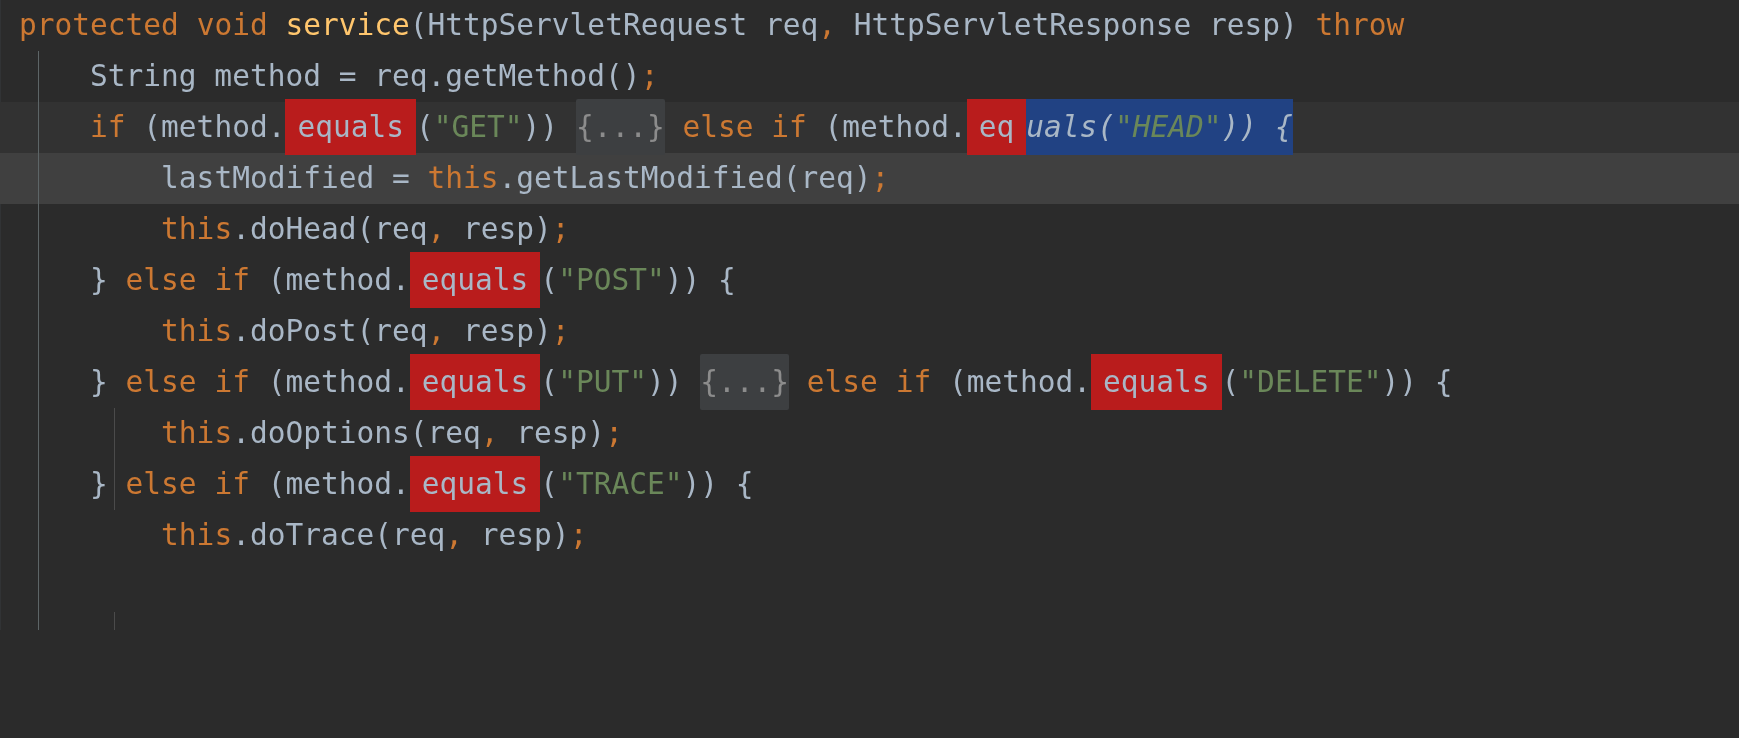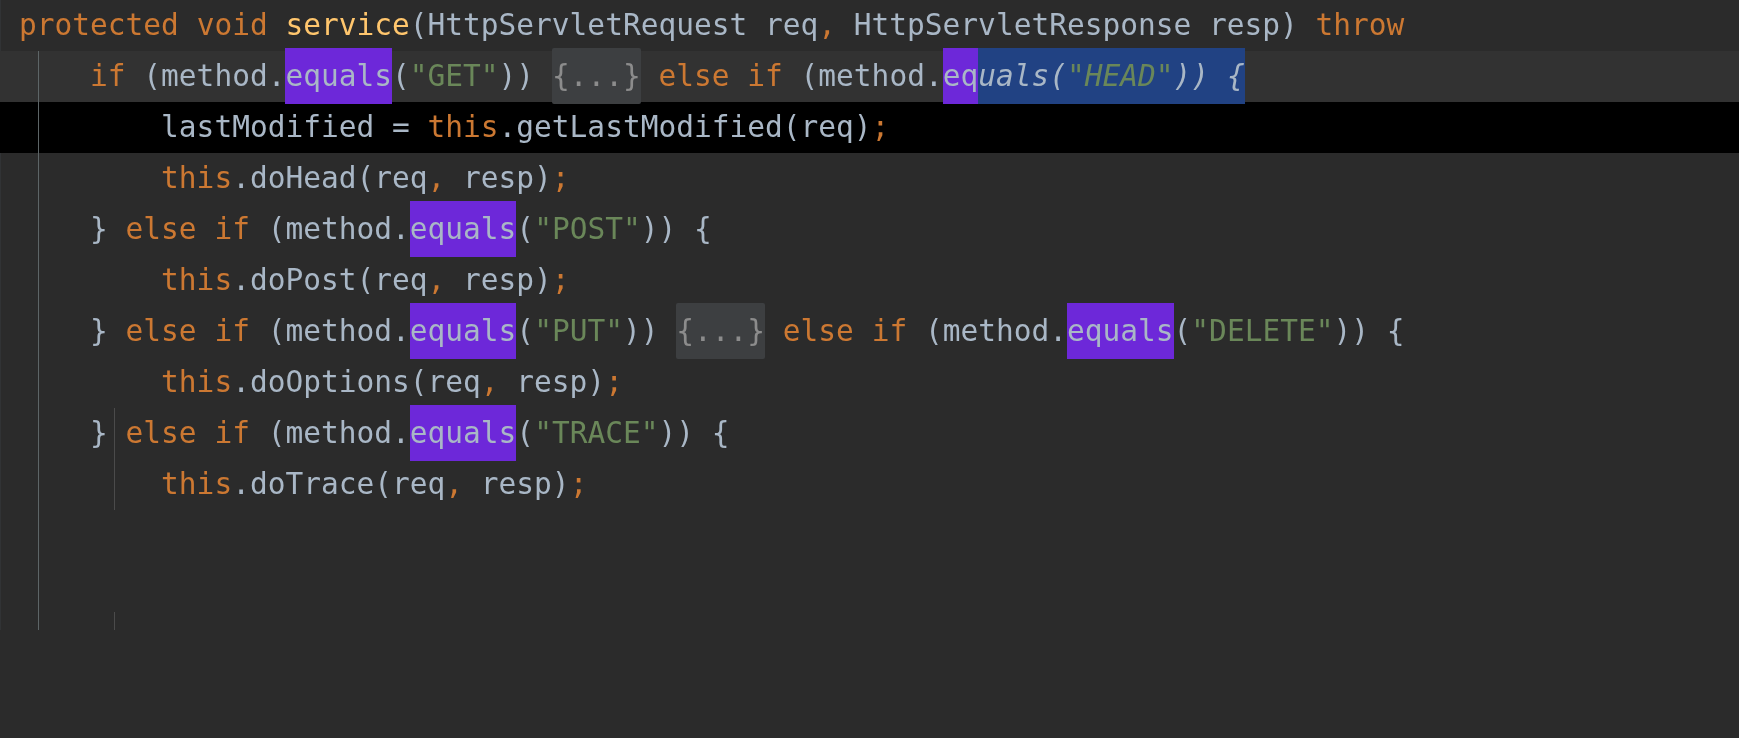--- a/index.html
+++ b/index.html
@@ -32,41 +32,41 @@
     color: #a9b7c6;
     box-sizing: border-box;
   }
 
   
   .code-line.caret-line {
     background: #323232;
   }
   
   .code-line.selected-line {
-    background: #000000;
+    background: #404040;
   }
 
   .ln-text {
     position: relative;
     z-index: 3;
     display: block;
     padding-left: 19px;
   }
 
   
   .kw      { color: #cc7832; }   
   .mdecl   { color: #ffc66d; }   
   .ident   { color: #a9b7c6; }   
   .str     { color: #6a8759; }   
   .sem     { color: #cc7832; }
 
   
   .occ {
-    background: #6d28d9;
-    padding: 11px 0;
+    background: #b91c1c;
+    padding: 11px 12px;
   }
   
   .fold {
     background: #3d3f41;
     color: #8c8c8c;
     padding: 11px 0;
     border-radius: 2px;
   }
   
   .sel {
@@ -100,20 +100,21 @@
 
 <div id="editor">
   <div class="gutter-rule"></div>
   <div id="guides">
       <div class="indent-guide bright" style="left: 38px; top: 51px; height: 687px;"></div>
       <div class="indent-guide" style="left: 114px; top: 408px; height: 102px;"></div>
       <div class="indent-guide" style="left: 114px; top: 612px; height: 126px;"></div>
     </div>
   <div id="lines">
       <div class="code-line"><span class="ln-text"><span></span><span class="kw">protected</span><span class="ident"> </span><span class="kw">void</span><span class="ident"> </span><span class="mdecl">service</span><span class="ident">(HttpServletRequest req</span><span class="sem">,</span><span class="ident"> HttpServletResponse resp) </span><span class="kw">throw</span></span></div>
+      <div class="code-line"><span class="ln-text"><span>    </span><span class="ident">String method = req.getMethod()</span><span class="sem">;</span></span></div>
       <div class="code-line caret-line"><span class="ln-text"><span>    </span><span class="kw">if</span><span class="ident"> (method.</span><span class="ident occ">equals</span><span class="ident">(</span><span class="str">"GET"</span><span class="ident">)) </span><span class="fold">{...}</span><span class="ident"> </span><span class="kw">else</span><span class="ident"> </span><span class="kw">if</span><span class="ident"> (method.</span><span class="ident occ">eq</span><span class="ident occ sel">uals</span><span class="ident sel">(</span><span class="str sel">"HEAD"</span><span class="ident sel">)) {</span></span></div>
       <div class="code-line selected-line"><span class="ln-text"><span>        </span><span class="ident">lastModified = </span><span class="kw">this</span><span class="ident">.getLastModified(req)</span><span class="sem">;</span></span></div>
       <div class="code-line"><span class="ln-text"><span>        </span><span class="kw">this</span><span class="ident">.doHead(req</span><span class="sem">,</span><span class="ident"> resp)</span><span class="sem">;</span></span></div>
       <div class="code-line"><span class="ln-text"><span>    </span><span class="ident">} </span><span class="kw">else</span><span class="ident"> </span><span class="kw">if</span><span class="ident"> (method.</span><span class="ident occ">equals</span><span class="ident">(</span><span class="str">"POST"</span><span class="ident">)) {</span></span></div>
       <div class="code-line"><span class="ln-text"><span>        </span><span class="kw">this</span><span class="ident">.doPost(req</span><span class="sem">,</span><span class="ident"> resp)</span><span class="sem">;</span></span></div>
       <div class="code-line"><span class="ln-text"><span>    </span><span class="ident">} </span><span class="kw">else</span><span class="ident"> </span><span class="kw">if</span><span class="ident"> (method.</span><span class="ident occ">equals</span><span class="ident">(</span><span class="str">"PUT"</span><span class="ident">)) </span><span class="fold">{...}</span><span class="ident"> </span><span class="kw">else</span><span class="ident"> </span><span class="kw">if</span><span class="ident"> (method.</span><span class="ident occ">equals</span><span class="ident">(</span><span class="str">"DELETE"</span><span class="ident">)) {</span></span></div>
       <div class="code-line"><span class="ln-text"><span>        </span><span class="kw">this</span><span class="ident">.doOptions(req</span><span class="sem">,</span><span class="ident"> resp)</span><span class="sem">;</span></span></div>
       <div class="code-line"><span class="ln-text"><span>    </span><span class="ident">} </span><span class="kw">else</span><span class="ident"> </span><span class="kw">if</span><span class="ident"> (method.</span><span class="ident occ">equals</span><span class="ident">(</span><span class="str">"TRACE"</span><span class="ident">)) {</span></span></div>
       <div class="code-line"><span class="ln-text"><span>        </span><span class="kw">this</span><span class="ident">.doTrace(req</span><span class="sem">,</span><span class="ident"> resp)</span><span class="sem">;</span></span></div>
     </div>

